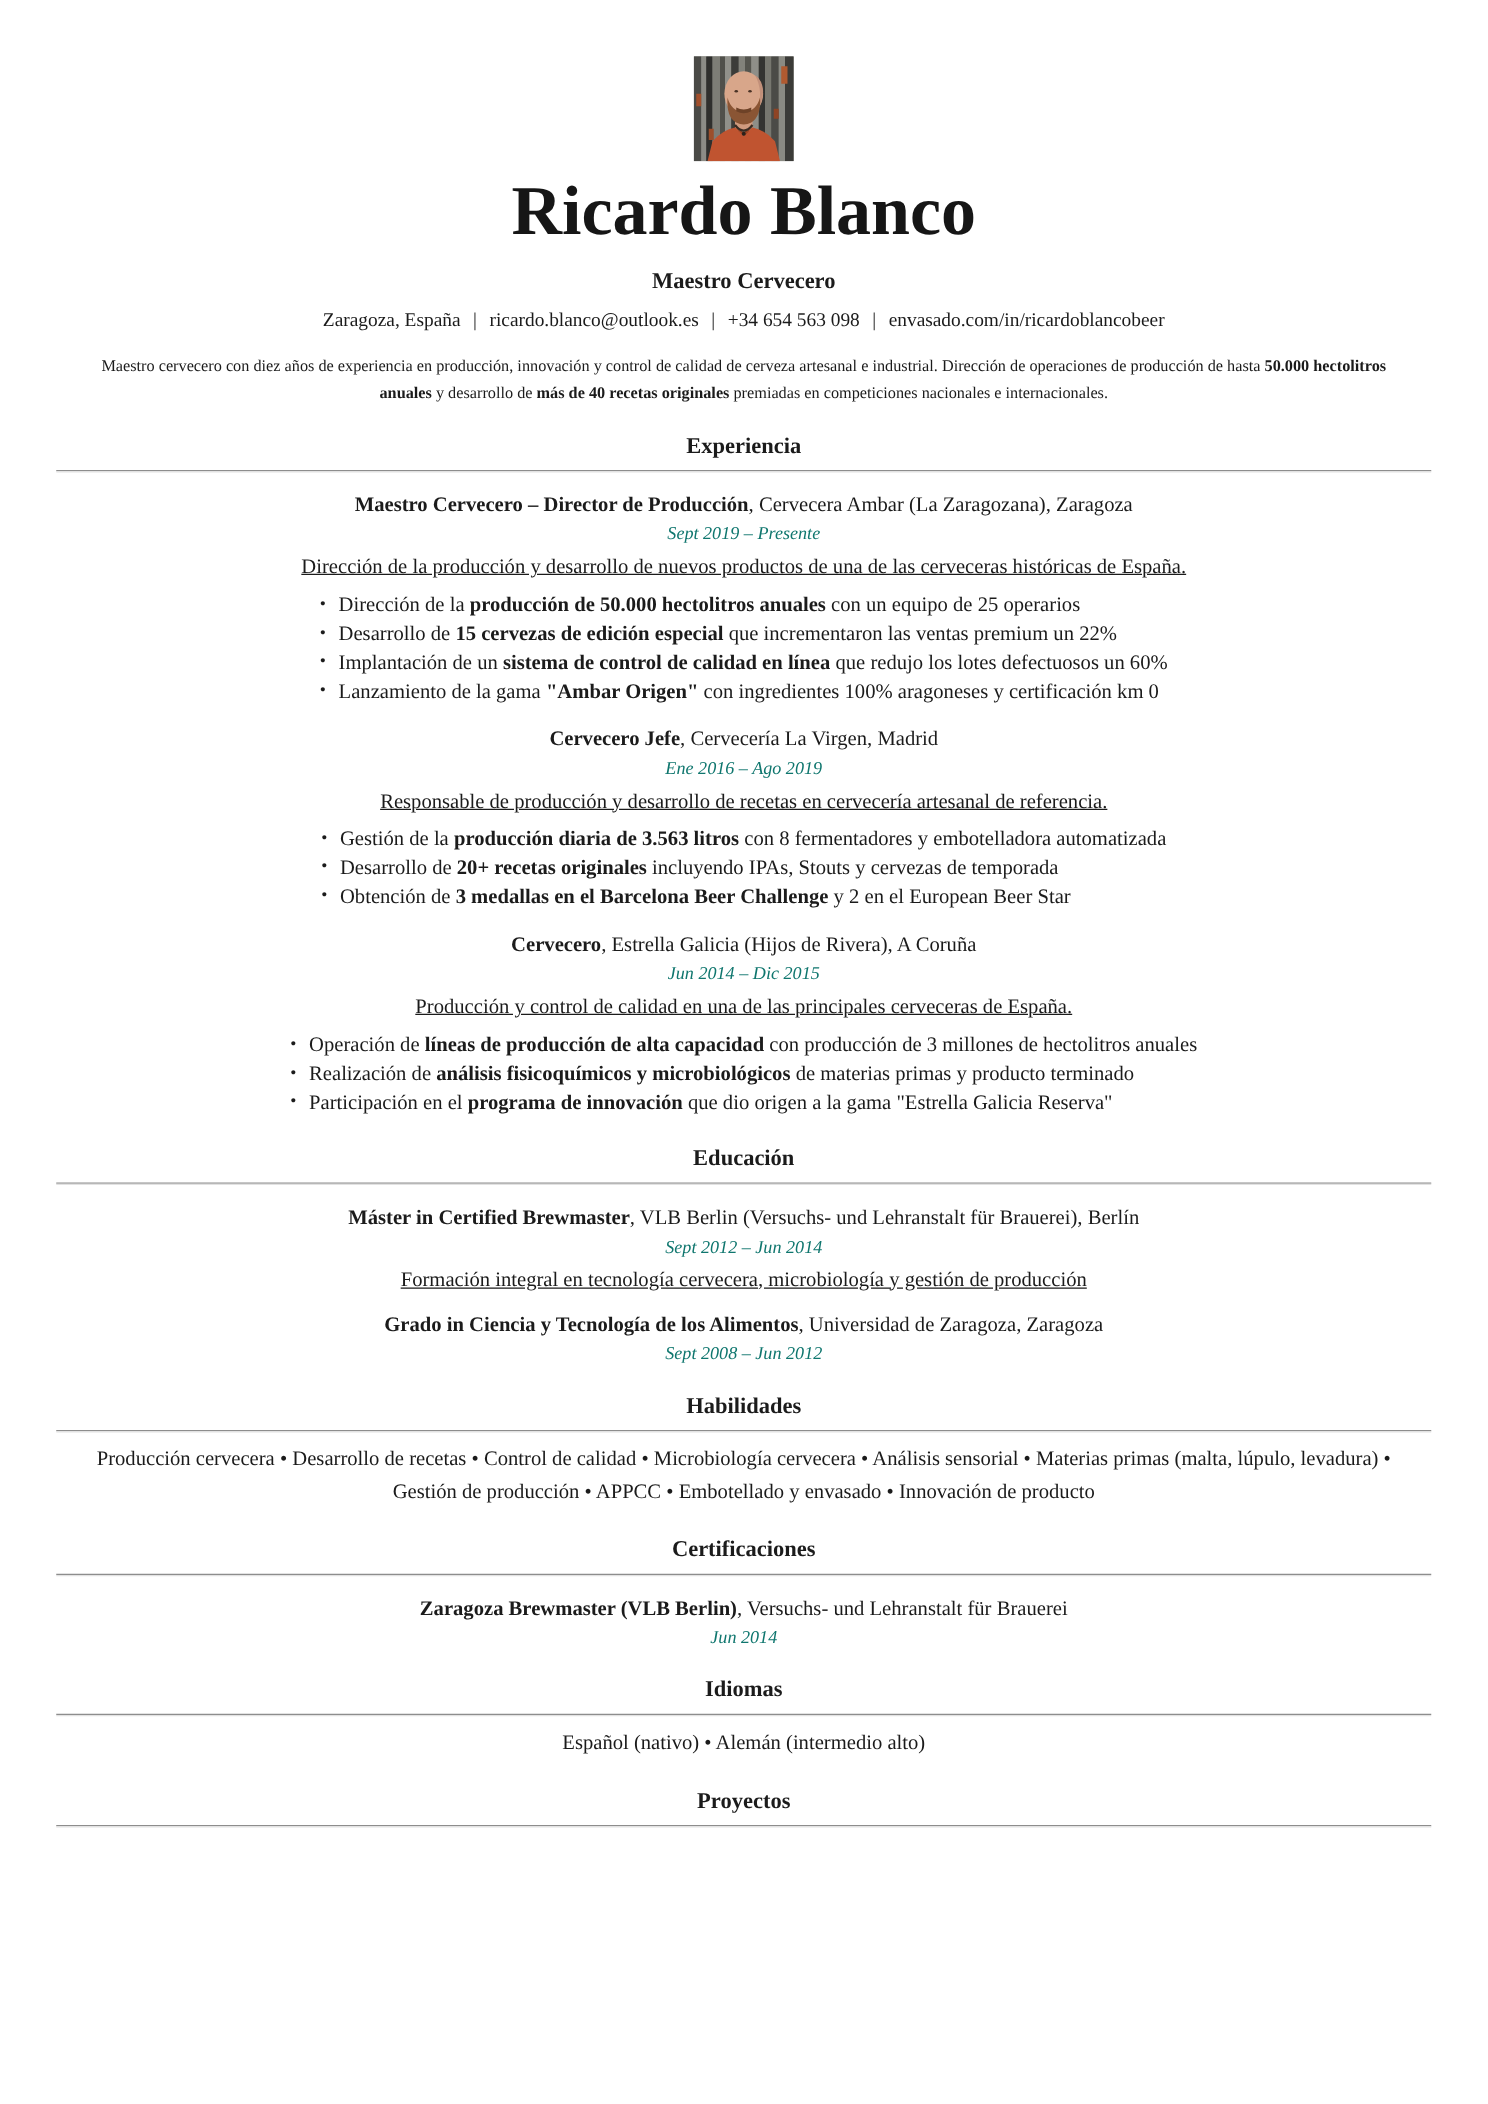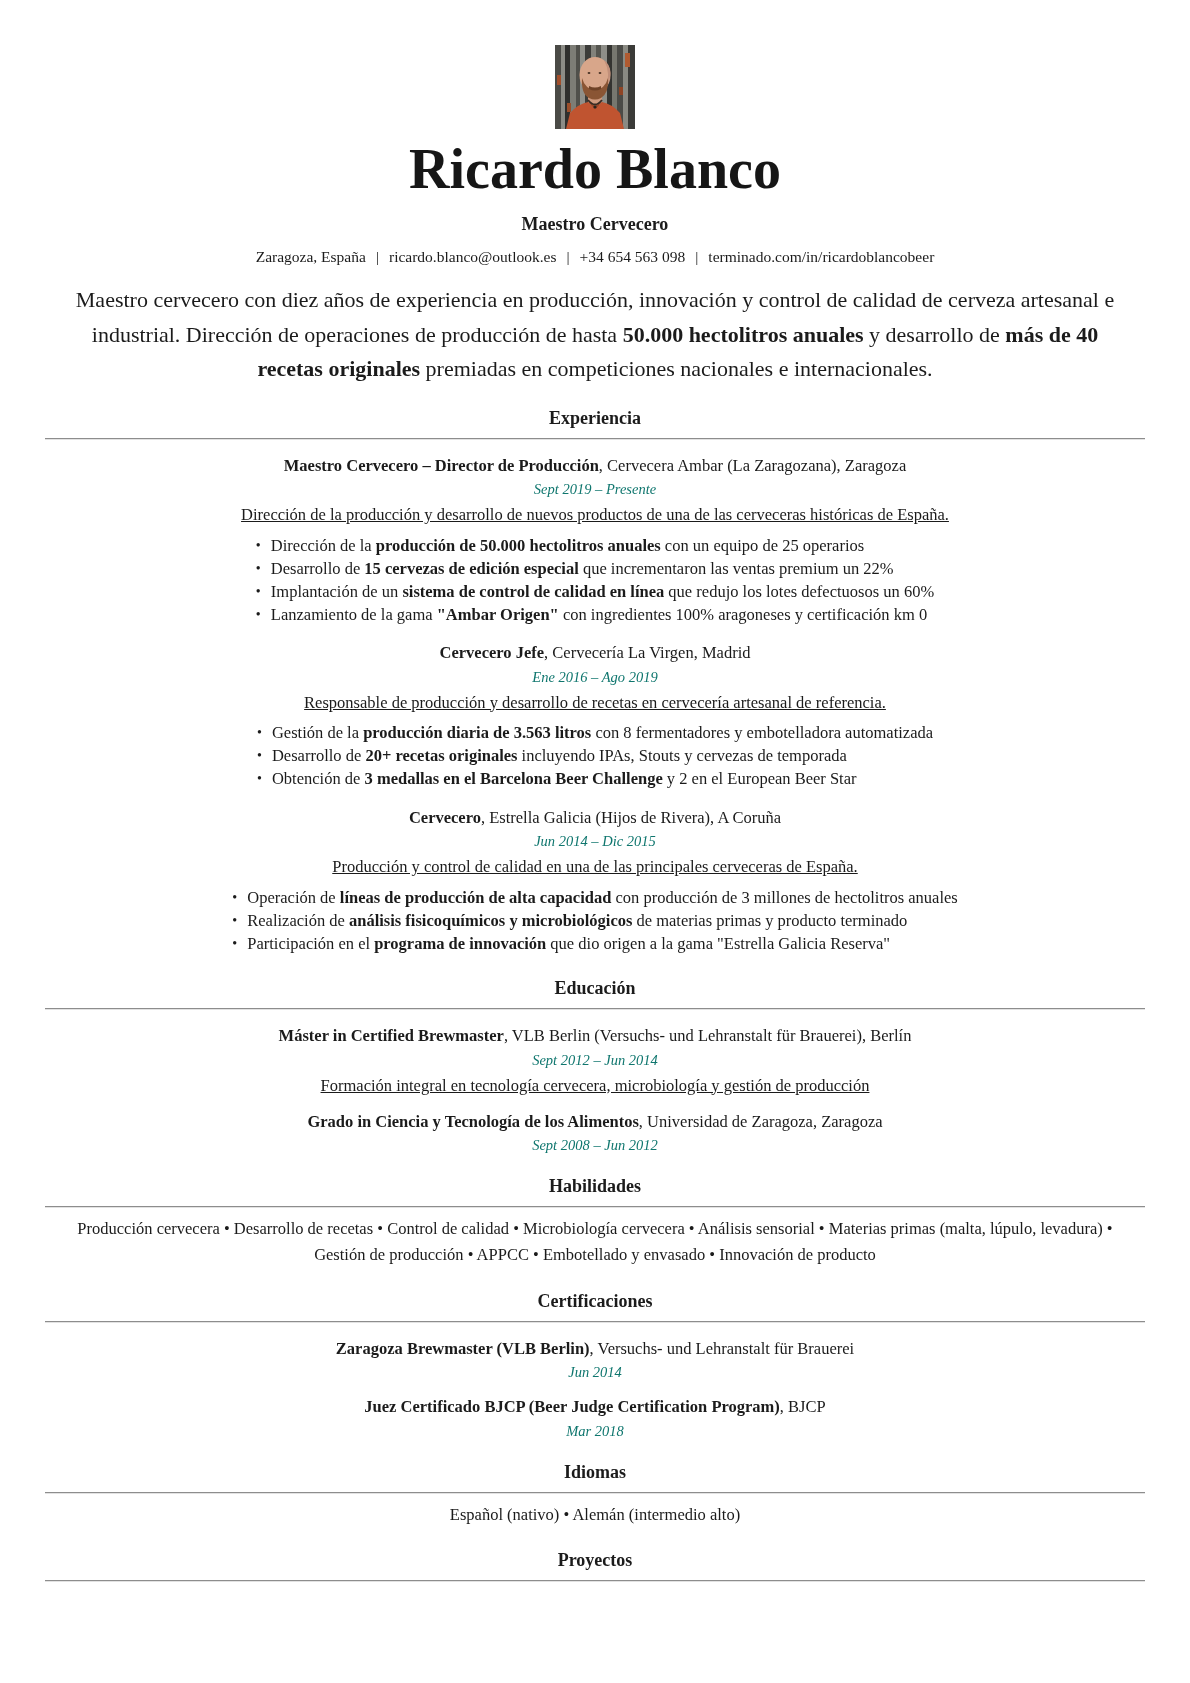--- a/index.html
+++ b/index.html
@@ -24,21 +24,21 @@
   h1.name {
     font-size:56px;
     line-height:1.08;
     font-weight:700;
     margin:10px 0 0;
     color:#161616;
   }
   .headline { font-size:18px; font-weight:700; margin-top:15px; }
   .contact { font-size:15.5px; margin-top:13px; }
   .contact .sep { display:inline-block; margin:0 10px; color:#1b1b1b; }
-  .summary { font-size:22px; line-height:1.55; margin:17px auto 0; max-width:1050px; }
+  .summary { font-size:13px; line-height:1.55; margin:17px auto 0; max-width:1050px; }
 
   .section { margin-top:22px; }
   .section-title { font-size:18px; font-weight:700; margin:0; }
   hr.rule {
     height:0; border:none;
     border-top:1px solid #8d8d8d;
     border-bottom:1px solid #e2e2e2;
     margin:9px 0 0;
   }
 
@@ -107,21 +107,21 @@
       <path d="M 27 33 Q 26 49 34 53 Q 40 56 46 53 Q 54 48 53 33 Q 50 44 40 45 Q 30 44 27 33 Z" fill="#8a5534"></path>
       <path d="M 34 41 Q 40 44 46 41 L 46 44 Q 40 47 34 44 Z" fill="#6e4227"></path>
       <ellipse cx="34" cy="28" rx="1.4" ry="1" fill="#4a3326"></ellipse>
       <ellipse cx="45" cy="28" rx="1.4" ry="1" fill="#4a3326"></ellipse>
     </svg>
 
     <h1 class="name">Ricardo Blanco</h1>
     <div class="headline">Maestro Cervecero</div>
 
     <div class="contact">
-      <span>Zaragoza, España</span><span class="sep">|</span><span>ricardo.blanco@outlook.es</span><span class="sep">|</span><span>+34 654 563 098</span><span class="sep">|</span><span>terminado.com/in/ricardoblancobeer</span>
+      <span>Zaragoza, España</span><span class="sep">|</span><span>ricardo.blanco@outlook.es</span><span class="sep">|</span><span>+34 654 563 098</span><span class="sep">|</span><span>envasado.com/in/ricardoblancobeer</span>
     </div>
 
     <p class="summary"><span>Maestro cervecero con diez años de experiencia en producción, innovación y control de calidad de cerveza artesanal e industrial. Dirección de operaciones de producción de hasta </span><b>50.000 hectolitros anuales</b><span> y desarrollo de </span><b>más de 40 recetas originales</b><span> premiadas en competiciones nacionales e internacionales.</span></p>
 
     <div class="section">
       <h3 class="section-title">Experiencia</h3>
       <hr class="rule">
 
       <div class="entry">
         <p class="entry-heading"><b>Maestro Cervecero – Director de Producción</b><span>, Cervecera Ambar (La Zaragozana), Zaragoza</span></p>
@@ -182,24 +182,20 @@
 
     <div class="section">
       <h3 class="section-title">Certificaciones</h3>
       <hr class="rule">
 
       <div class="entry">
         <p class="entry-heading"><b>Zaragoza Brewmaster (VLB Berlin)</b><span>, Versuchs- und Lehranstalt für Brauerei</span></p>
         <div class="entry-date">Jun 2014</div>
       </div>
 
-      <div class="entry">
-        <p class="entry-heading"><b>Juez Certificado BJCP (Beer Judge Certification Program)</b><span>, BJCP</span></p>
-        <div class="entry-date">Mar 2018</div>
-      </div>
     </div>
 
     <div class="section">
       <h3 class="section-title">Idiomas</h3>
       <hr class="rule">
       <p class="inline-list">Español (nativo) • Alemán (intermedio alto)</p>
     </div>
 
     <div class="section">
       <h3 class="section-title">Proyectos</h3>

